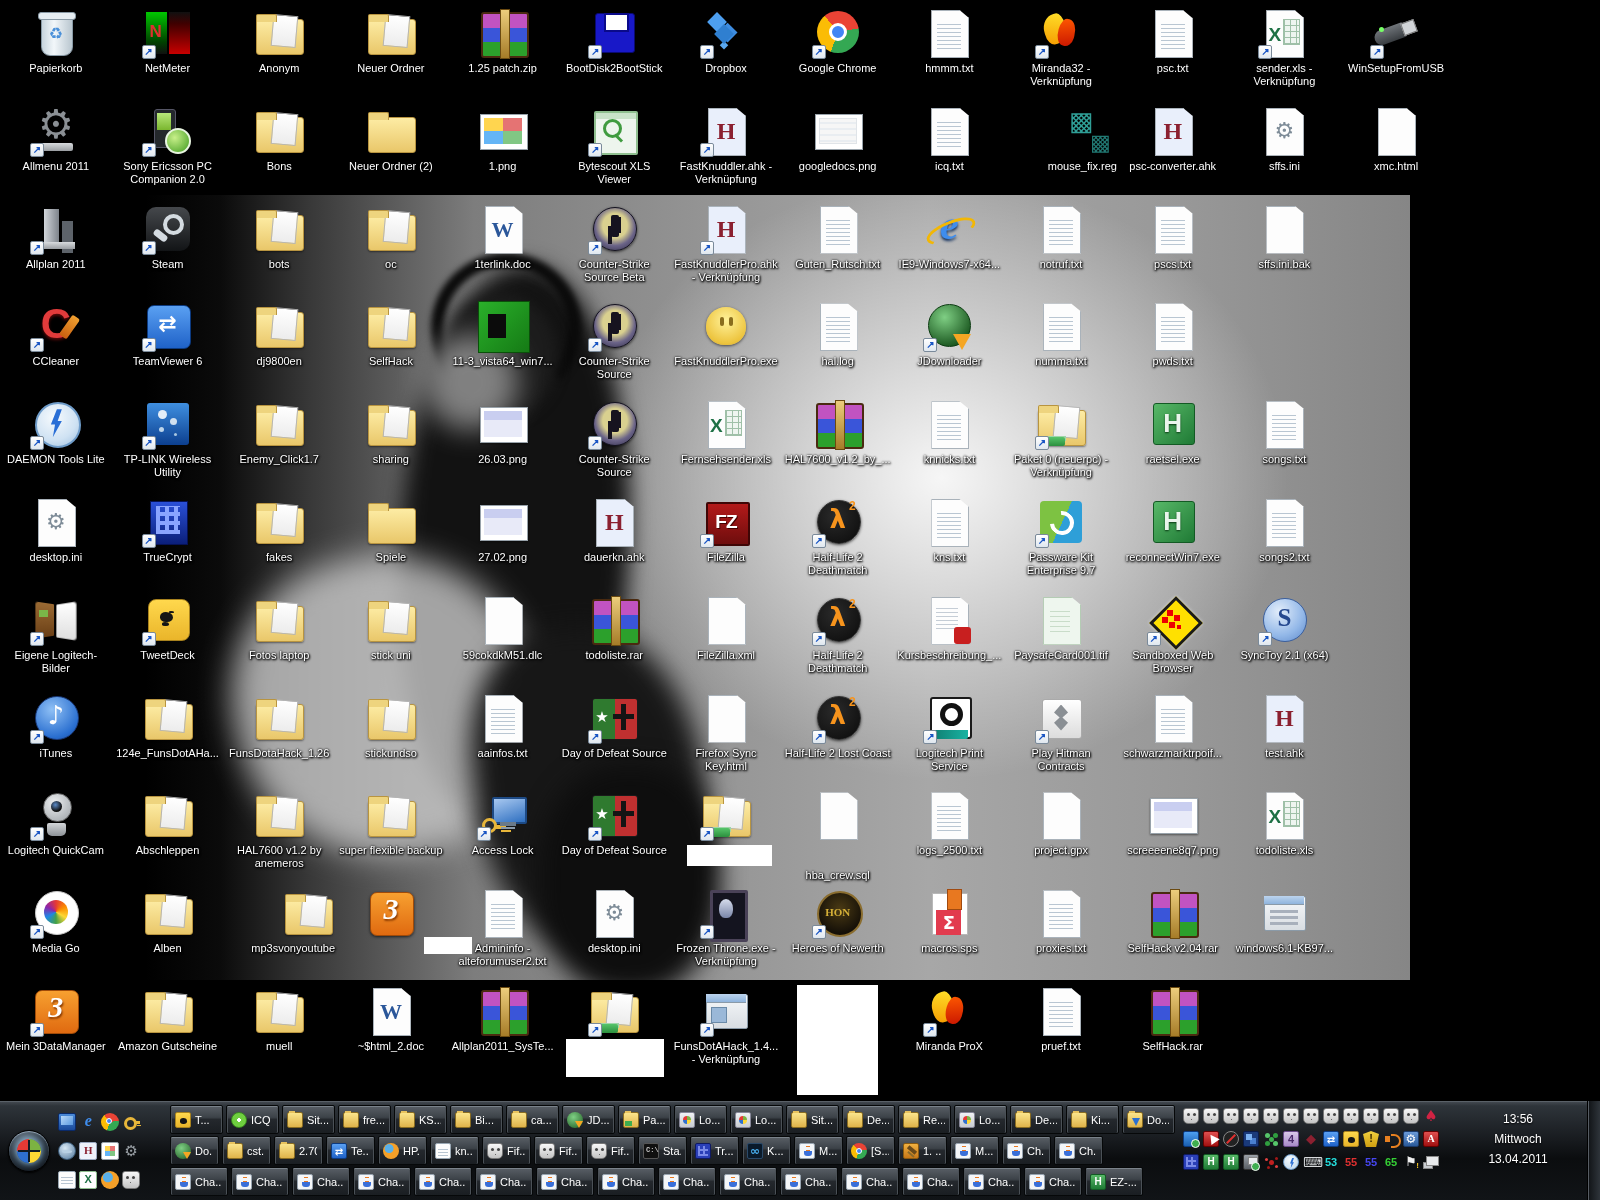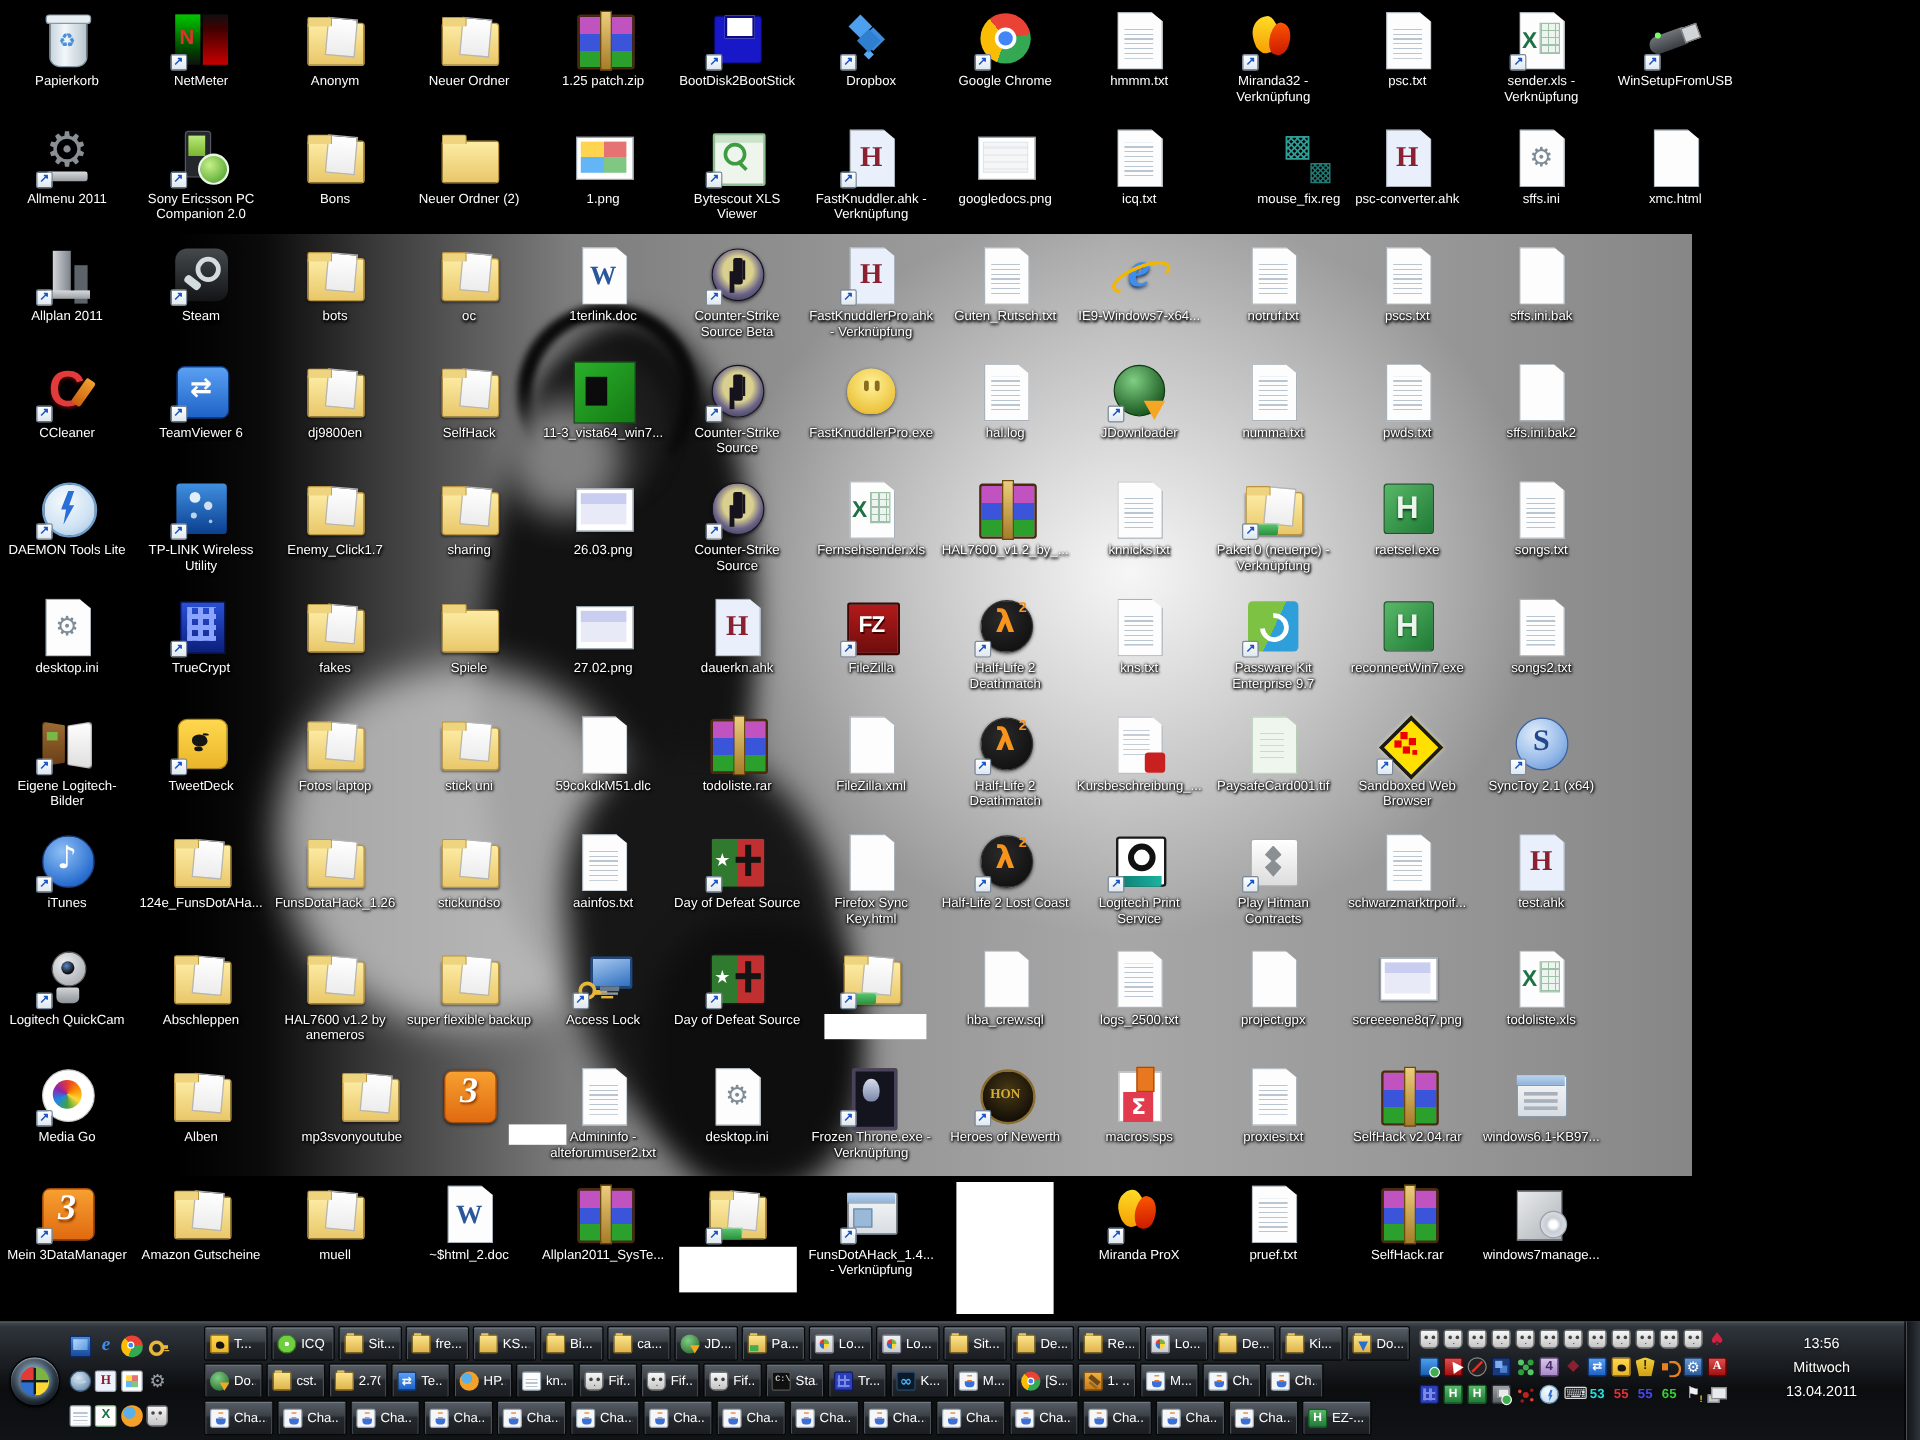--- a/index.html
+++ b/index.html
@@ -595,26 +595,20 @@
         <i></i>
       </div>
       <div class="ilabel">numma.txt</div>
     </div>
     <div class="cell" style="grid-area: 4 / 11;">
       <div class="dicon i-txt">
         <i></i>
       </div>
       <div class="ilabel">pwds.txt</div>
     </div>
-    <div class="cell" style="grid-area: 4 / 12;">
-      <div class="dicon i-paper">
-        <i></i>
-      </div>
-      <div class="ilabel">sffs.ini.bak2</div>
-    </div>
     <div class="cell" style="grid-area: 4 / 13;"></div>
     <div class="cell" style="grid-area: 5 / 1;">
       <div class="dicon i-daemon">
         <i></i>
         <span class="sc">↗</span>
       </div>
       <div class="ilabel">DAEMON Tools Lite</div>
     </div>
     <div class="cell" style="grid-area: 5 / 2;">
       <div class="dicon i-tplink">
@@ -958,21 +952,21 @@
       </div>
       <div class="ilabel">Day of Defeat Source</div>
     </div>
     <div class="cell" style="grid-area: 9 / 7;">
       <div class="dicon i-folderplug">
         <i></i>
         <span class="sc">↗</span>
       </div>
       <div class="ilabel"></div>
     </div>
-    <div class="cell" style="grid-area: 9 / 8;">
+    <div class="cell" style="grid-area: 9 / 8; justify-content: space-between;">
       <div class="dicon i-paper">
         <i></i>
       </div>
       <div class="ilabel">hba_crew.sql</div>
     </div>
     <div class="cell" style="grid-area: 9 / 9;">
       <div class="dicon i-txt">
         <i></i>
       </div>
       <div class="ilabel">logs_2500.txt</div>
@@ -1129,26 +1123,20 @@
       <div class="dicon i-txt">
         <i></i>
       </div>
       <div class="ilabel">pruef.txt</div>
     </div>
     <div class="cell" style="grid-area: 11 / 11;">
       <div class="dicon i-rar">
         <i></i>
       </div>
       <div class="ilabel">SelfHack.rar</div>
-    </div>
-    <div class="cell" style="grid-area: 11 / 12;">
-      <div class="dicon i-w7m">
-        <i></i>
-      </div>
-      <div class="ilabel">windows7manage...</div>
     </div>
     <div class="cell" style="grid-area: 11 / 13;"></div>
   </div>
 
 <div class="censor" style="left:687px;top:845px;width:85px;height:21px"></div>
 <div class="censor" style="left:424px;top:937px;width:48px;height:17px"></div>
 <div class="censor" style="left:566px;top:1039px;width:98px;height:38px"></div>
 <div class="censor" style="left:797px;top:985px;width:81px;height:110px"></div>
 
 <div id="taskbar">

